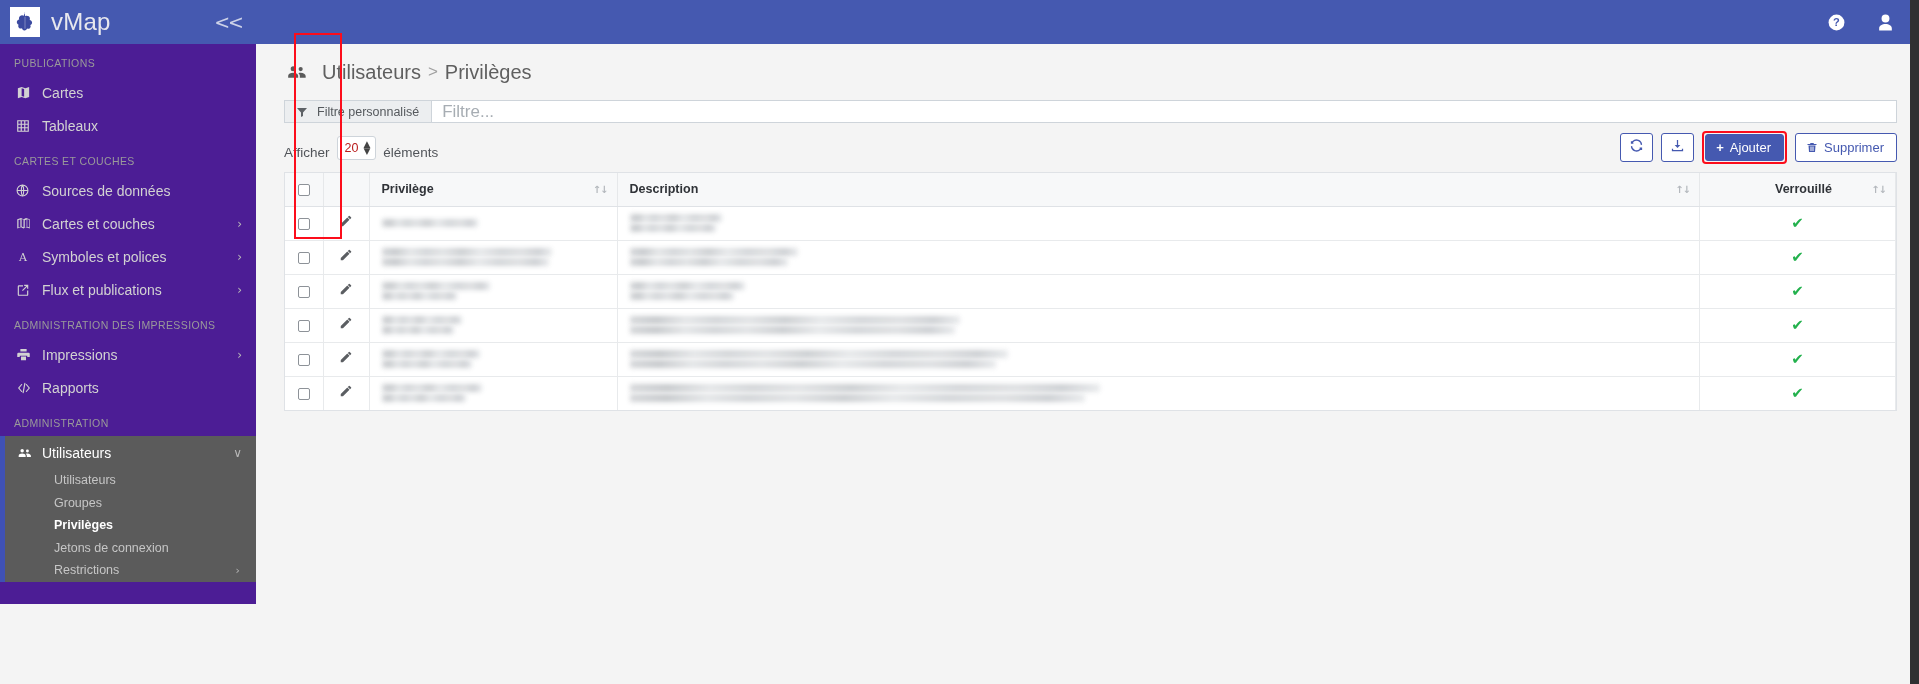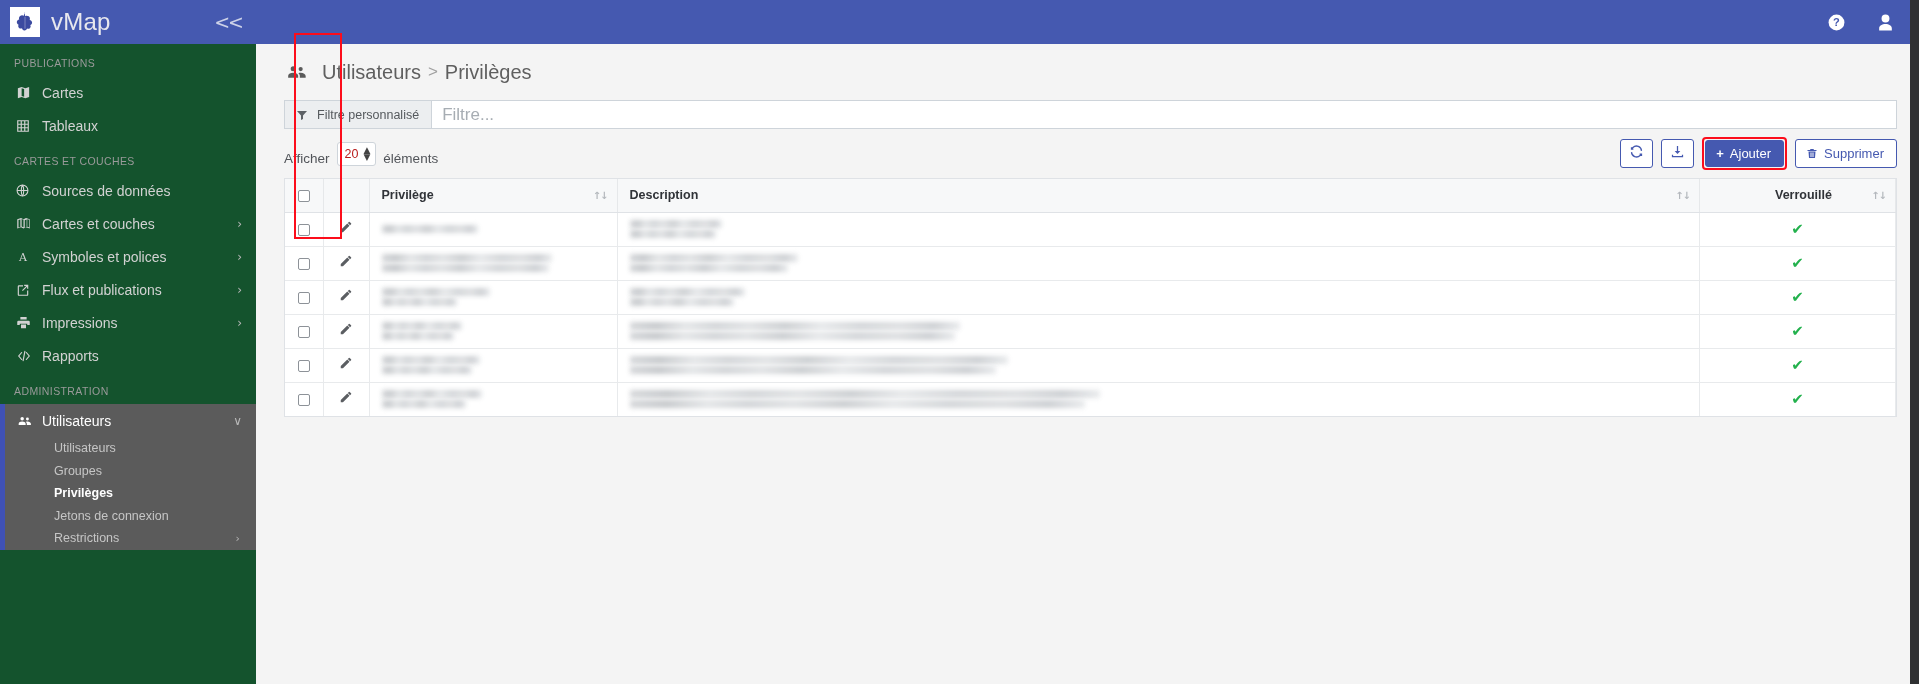--- a/index.html
+++ b/index.html
@@ -13,22 +13,22 @@
     position: relative;
     width: 1919px; height: 684px;
     display: flex;
     background: #f4f4f4;
   }
 
   
   .sidebar {
     width: 256px;
     flex: 0 0 256px;
-    background: #14532d;
-    height: 684px;
+    background: #4c1d95;
+    height: 604px;
     overflow: hidden;
     position: relative;
     z-index: 5;
   }
   .brand {
     height: 44px;
     background: #4559b0;
     display: flex;
     align-items: center;
     padding-left: 10px;
@@ -179,21 +179,21 @@
   .crumb {
     font-size: 20px;
     color: #5f5f5f;
     font-weight: 400;
   }
   .crumb-sep { color: #a0a0a0; margin: 0 7px; font-size: 17px; }
 
   .filterbar {
     display: flex;
     align-items: stretch;
-    height: 29px;
+    height: 23px;
     border: 1px solid #ced4da;
     background: #fff;
     margin-left: 6px;
     margin-right: 0;
   }
   .filter-btn {
     display: flex;
     align-items: center;
     background: #eceef0;
     border-right: 1px solid #ced4da;
@@ -472,20 +472,21 @@
       <div class="nav-item">
         <span class="nav-ico">
           <svg width="14" height="14" viewBox="0 0 24 24">
               <path fill="none" stroke="currentColor" stroke-width="2" d="M20 13v7a1 1 0 0 1-1 1H5a1 1 0 0 1-1-1V6a1 1 0 0 1 1-1h7M14 4h6v6M20 4l-9 9"></path>
             </svg>
         </span>
         <span class="nav-label">Flux et publications</span>
         <span class="nav-caret">›</span>
       </div>
 
+      <div class="nav-section">ADMINISTRATION DES IMPRESSIONS</div>
 
       <div class="nav-item">
         <span class="nav-ico">
           <svg width="15" height="15" viewBox="0 0 24 24">
               <path fill="currentColor" d="M7 3h10v4H7V3zm-3 6h16a2 2 0 0 1 2 2v5h-4v-2H6v2H2v-5a2 2 0 0 1 2-2zm4 6h8v6H8v-6z"></path>
             </svg>
         </span>
         <span class="nav-label">Impressions</span>
         <span class="nav-caret">›</span>
       </div>

